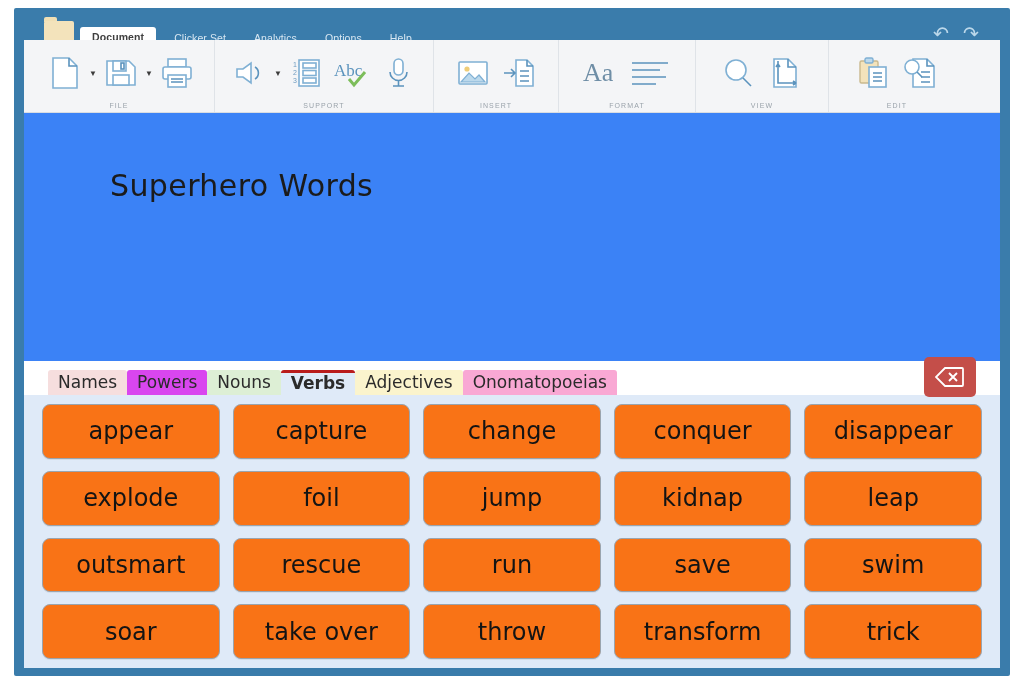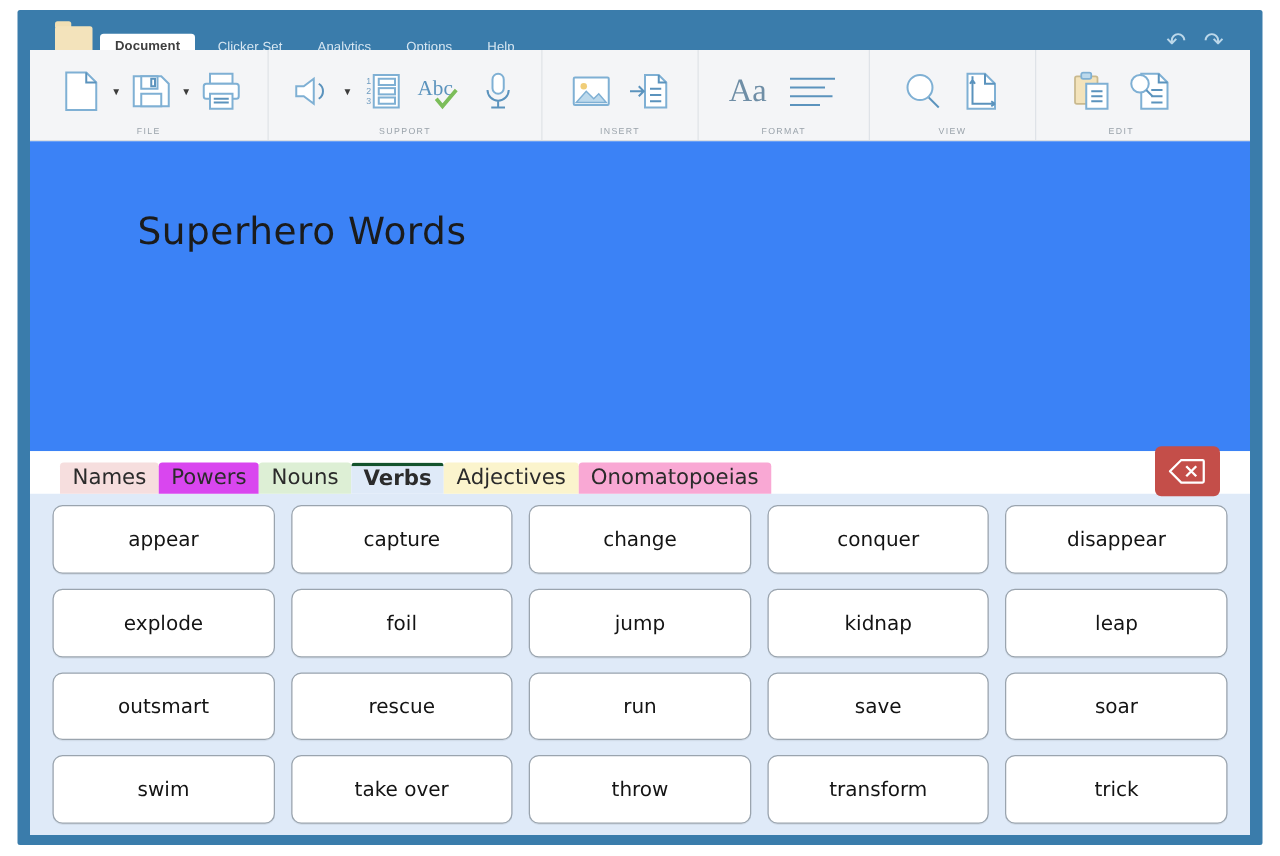--- a/index.html
+++ b/index.html
@@ -101,38 +101,38 @@
     display:flex;align-items:flex-end;padding-left:24px;box-sizing:border-box;
   }
   .cat-tab{
     font-family:"DejaVu Sans",sans-serif;
     font-size:17px;color:#2b2b2b;
     padding:4px 10px 5px 10px;height:25px;box-sizing:border-box;
     display:flex;align-items:center;cursor:pointer;white-space:nowrap;
     border-radius:3px 3px 0 0;
   }
   .cat-tab.active{
-    font-weight:bold;background:#dfeaf8;border-top:3px solid #14532d;
+    font-weight:bold;background:#dfeaf8;border-top:3px solid #b91c1c;
     padding-top:2px;
   }
   .del-btn{
     position:absolute;right:24px;top:-4px;width:52px;height:40px;
     background:#c44e49;border-radius:5px;
     display:flex;align-items:center;justify-content:center;cursor:pointer;
   }
   .cells{
     position:absolute;left:0;top:34px;width:976px;height:273px;
     padding:9px 18px;box-sizing:border-box;
     display:grid;grid-template-columns:repeat(5,1fr);
     grid-template-rows:repeat(4,1fr);gap:12px 13px;
   }
   .cell{
-    background:#ffffff;border:1px solid #9aa4ae;border-radius:8px;
+    background:#f97316;border:1px solid #9aa4ae;border-radius:8px;
     display:flex;align-items:center;justify-content:center;
-    font-family:"DejaVu Sans",sans-serif;font-size:16px;color:#141414;
+    font-family:"DejaVu Sans",sans-serif;font-size:24px;color:#141414;
     cursor:pointer;box-shadow:0 1px 0 rgba(0,0,0,.06);
   }
 </style>
 </head>
 <body>
 
 <div class="app-frame">
 
   <div class="titlebar">
     <div class="folder-icon">
@@ -318,22 +318,22 @@
         <div class="cell">disappear</div>
         <div class="cell">explode</div>
         <div class="cell">foil</div>
         <div class="cell">jump</div>
         <div class="cell">kidnap</div>
         <div class="cell">leap</div>
         <div class="cell">outsmart</div>
         <div class="cell">rescue</div>
         <div class="cell">run</div>
         <div class="cell">save</div>
+        <div class="cell">swim</div>
         <div class="cell">soar</div>
-        <div class="cell">swim</div>
         <div class="cell">take over</div>
         <div class="cell">throw</div>
         <div class="cell">transform</div>
         <div class="cell">trick</div>
       </div>
     </div>
 
   </div>
 </div>
 

